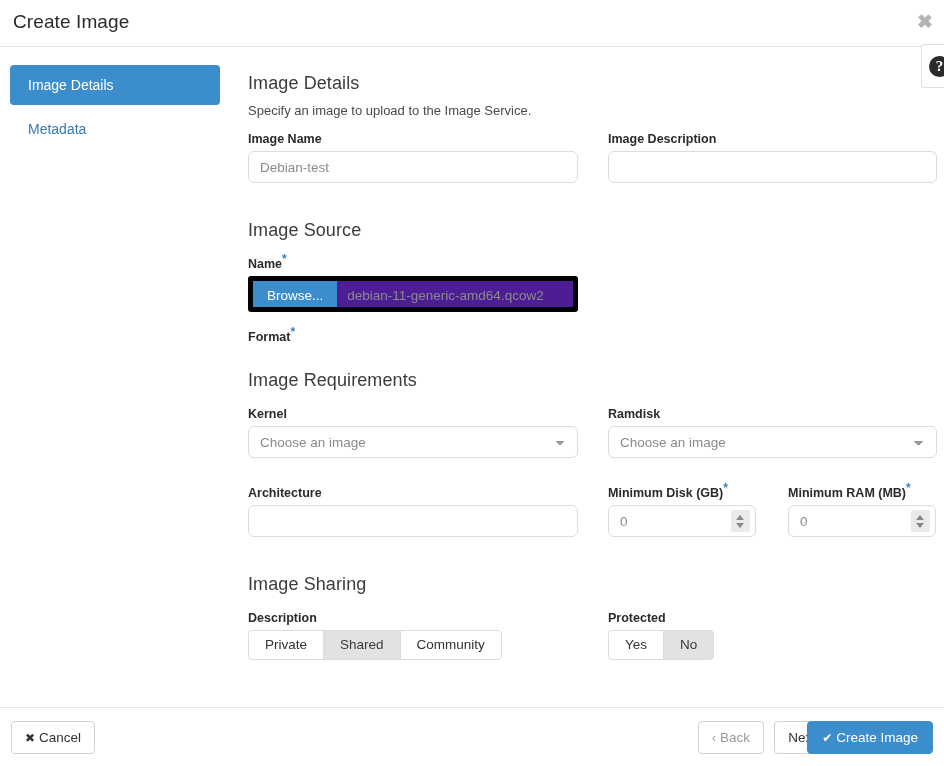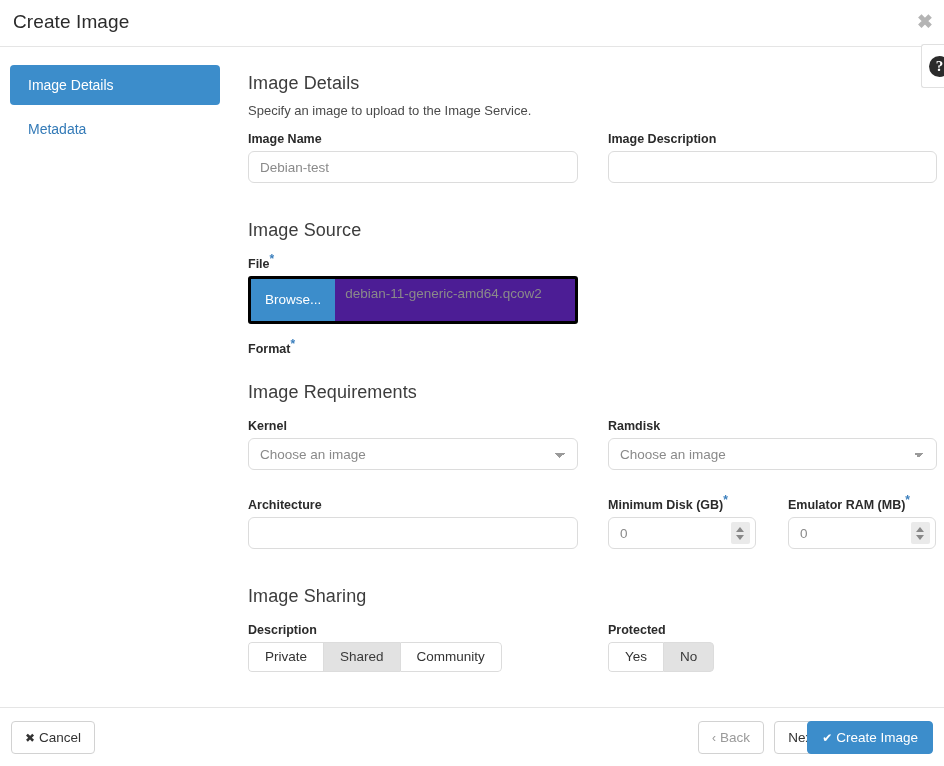--- a/index.html
+++ b/index.html
@@ -90,22 +90,22 @@
     background-repeat: no-repeat;
   }
 
   
   .row { position: relative; }
   .col-l { position: absolute; left: 0;   width: 330px; }
   .col-r { position: absolute; left: 360px; width: 329px; }
 
   
   .file-widget {
-    display: flex; width: 330px; height: 48px;
-    border: 3px solid #000000; border-radius: 3px; overflow: hidden;
+    display: flex; width: 330px; height: 36px;
+    border: 5px solid #000000; border-radius: 3px; overflow: hidden;
   }
   .browse-btn {
     background: #3c8dcb; color: #fff; font-size: 13.5px;
     padding: 0 14px; line-height: 30px; border: none; cursor: pointer;
     font-family: "Liberation Sans", sans-serif; white-space: nowrap;
   }
   .file-name {
     flex: 1; background: #4c1d95; color: #8a8a8a; font-size: 13.5px;
     line-height: 30px; padding: 0 10px; overflow: hidden; white-space: nowrap;
   }
@@ -197,21 +197,21 @@
         <div class="col-r">
           <label class="lbl">Image Description</label>
           <input class="ctl" type="text" value="" style="">
         </div>
       </div>
 
       <h3 class="section" style="margin-top:26px;">Image Source</h3>
 
       <div style="margin-top:16px;">
         <label class="lbl">
-          <span>File</span><span class="req">*</span>
+          <span>Name</span><span class="req">*</span>
         </label>
         <div class="file-widget">
           <button class="browse-btn">Browse...</button>
           <div class="file-name">debian-11-generic-amd64.qcow2</div>
         </div>
       </div>
 
       <div style="margin-top:18px;">
         <label class="lbl">
           <span>Format</span><span class="req">*</span>
@@ -249,21 +249,21 @@
               <div class="spin-wrap">
                 <input class="ctl" type="text" value="0" style="">
                 <span class="spin-btns">
                   <i class="up"></i>
                     <i class="down"></i>
                 </span>
               </div>
             </div>
             <div>
               <label class="lbl">
-                <span>Emulator RAM (MB)</span><span class="req">*</span>
+                <span>Minimum RAM (MB)</span><span class="req">*</span>
               </label>
               <div class="spin-wrap">
                 <input class="ctl" type="text" value="0" style="">
                 <span class="spin-btns">
                   <i class="up"></i>
                     <i class="down"></i>
                 </span>
               </div>
             </div>
           </div>

